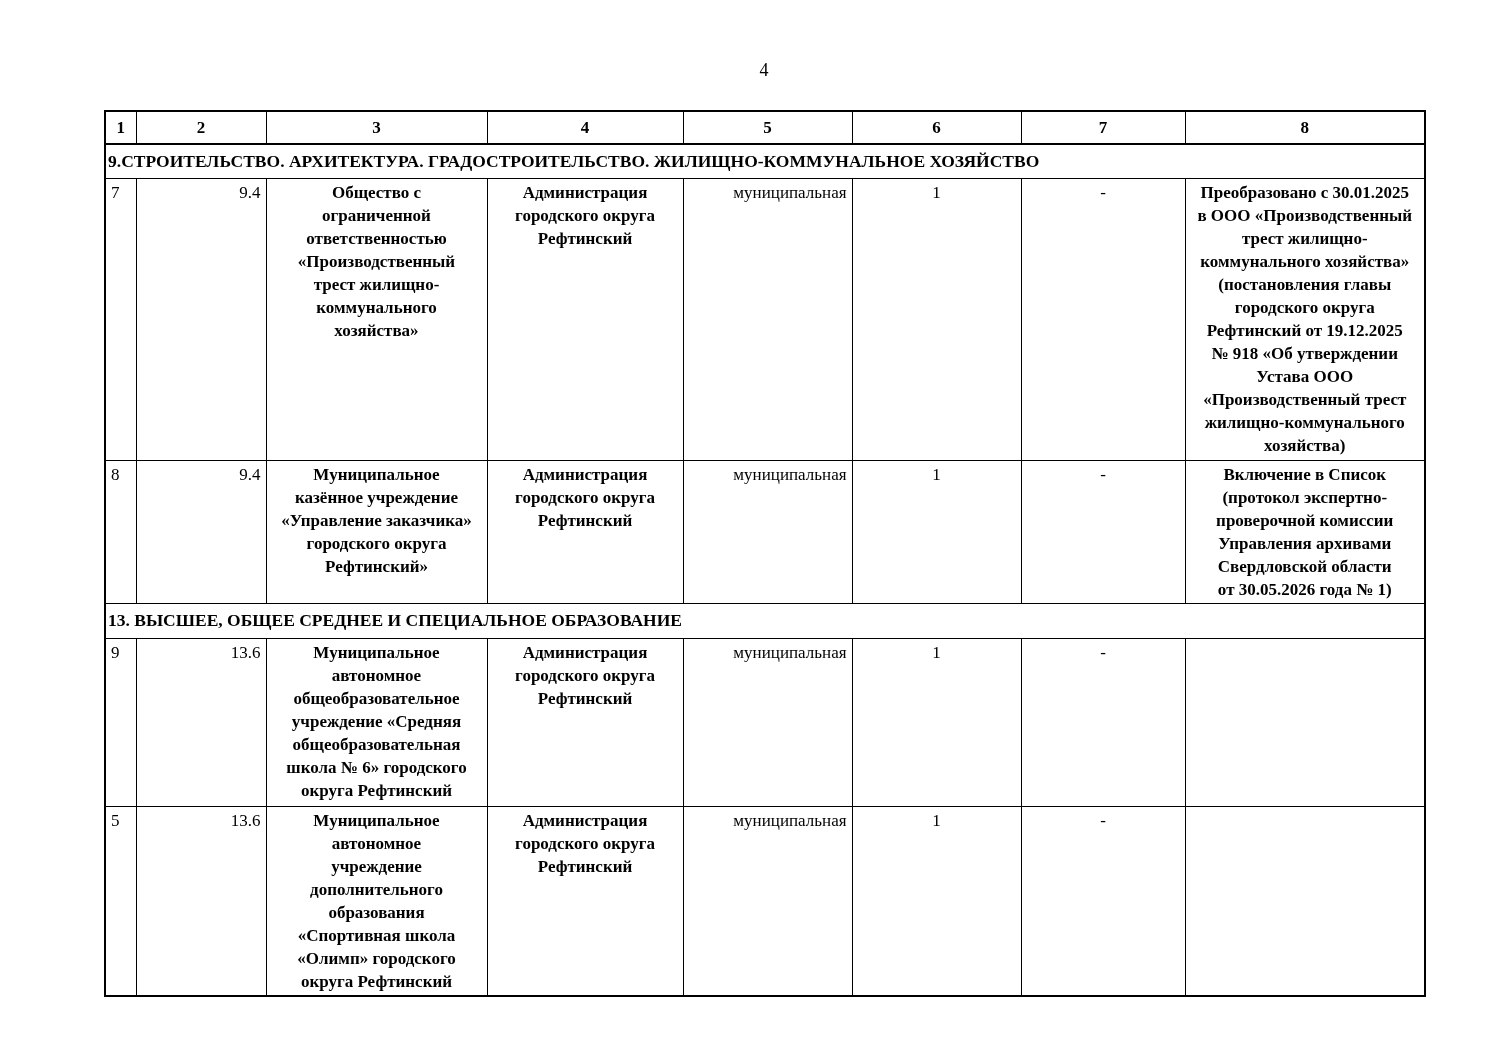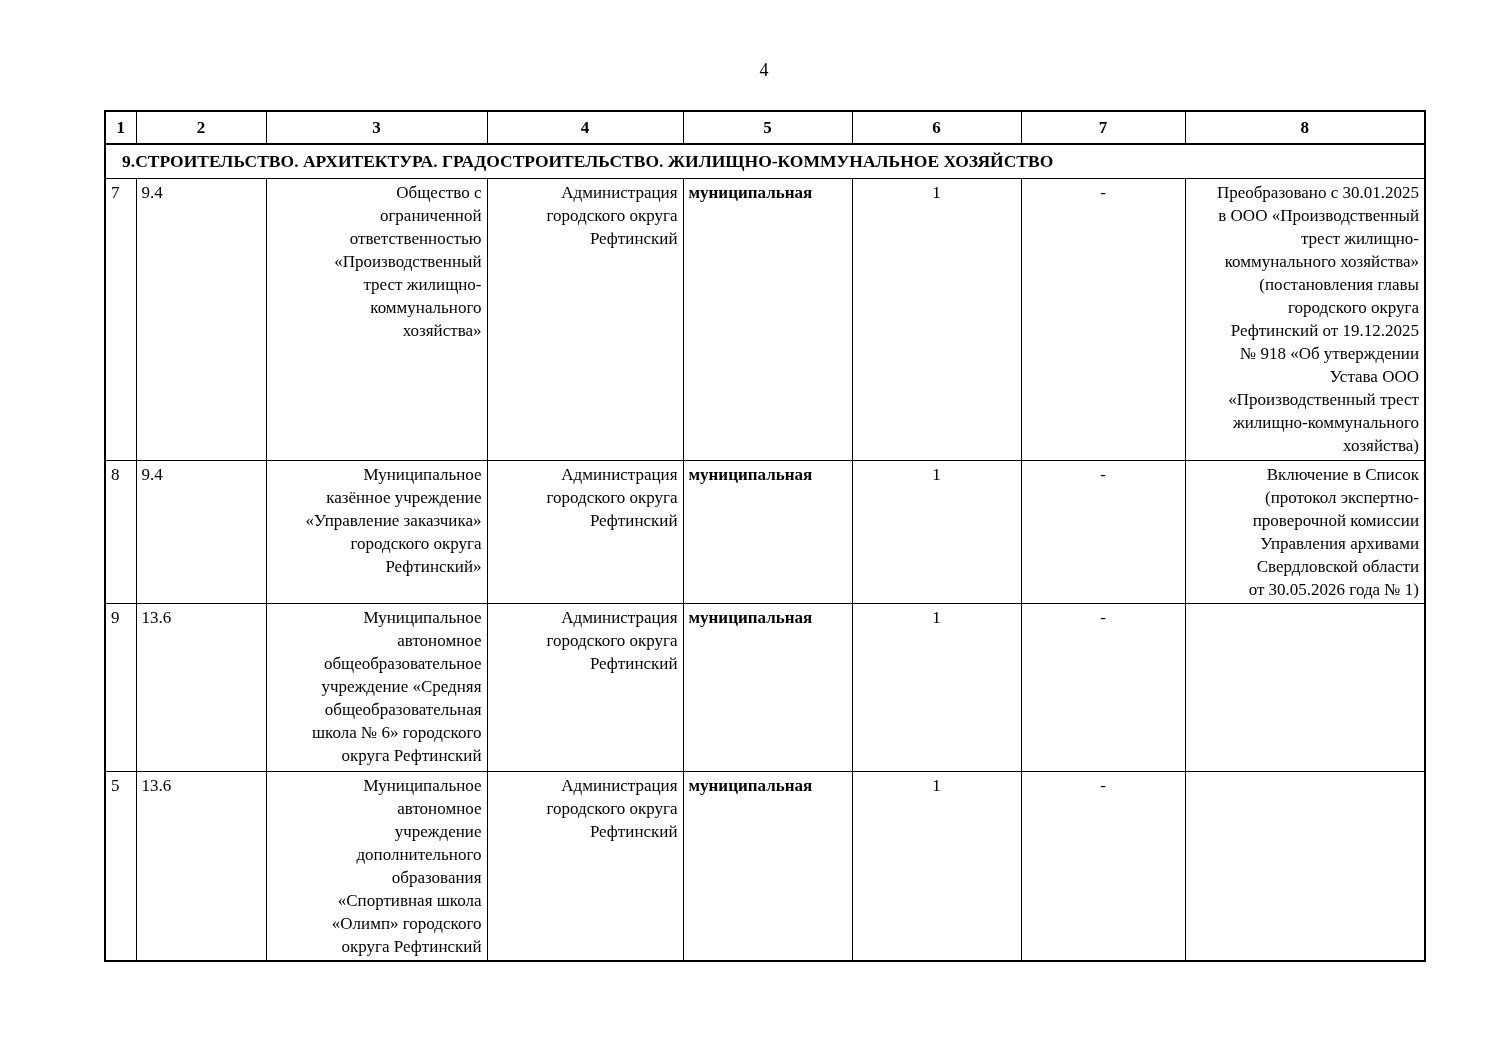--- a/index.html
+++ b/index.html
@@ -43,30 +43,31 @@
     text-align: center;
     vertical-align: middle;
     border-bottom: 2px solid #000;
     padding: 2px 2px;
   }
   tr.section-row td {
     font-weight: bold;
     font-size: 17.5px;
     text-align: left;
     vertical-align: middle;
-    padding: 2px 16px;
+    padding: 2px 2px;
   }
   td.c-num   { text-align: left; padding: 2px 4px; }
-  td.c-index { text-align: left; }
+  td.c-index { text-align: right; }
   td.c-name, td.c-founder, td.c-note {
-    text-align: right;
+    text-align: center;
     white-space: pre-line;
     word-wrap: break-word;
-  }
-  td.c-own   { text-align: left; font-weight: bold; }
+    font-weight: bold;
+  }
+  td.c-own   { text-align: right; }
   td.c-count { text-align: center; }
   td.c-dash  { text-align: center; }
 </style>
 </head>
 <body>
 
 <div class="page">
 
   <div class="page-number">4</div>
 
@@ -143,20 +144,23 @@
       <td class="c-count">1</td>
       <td class="c-dash">-</td>
       <td class="c-note">Включение в Список
 (протокол экспертно-
 проверочной комиссии
 Управления архивами
 Свердловской области
 от 30.05.2026 года № 1)</td>
     </tr>
 
+    <tr class="section-row" style="height:35px">
+      <td colspan="8">13. ВЫСШЕЕ, ОБЩЕЕ СРЕДНЕЕ И СПЕЦИАЛЬНОЕ ОБРАЗОВАНИЕ</td>
+    </tr>
 
     <tr style="height:168px">
       <td class="c-num">9</td>
       <td class="c-index">13.6</td>
       <td class="c-name">Муниципальное
 автономное
 общеобразовательное
 учреждение «Средняя
 общеобразовательная
 школа № 6» городского

